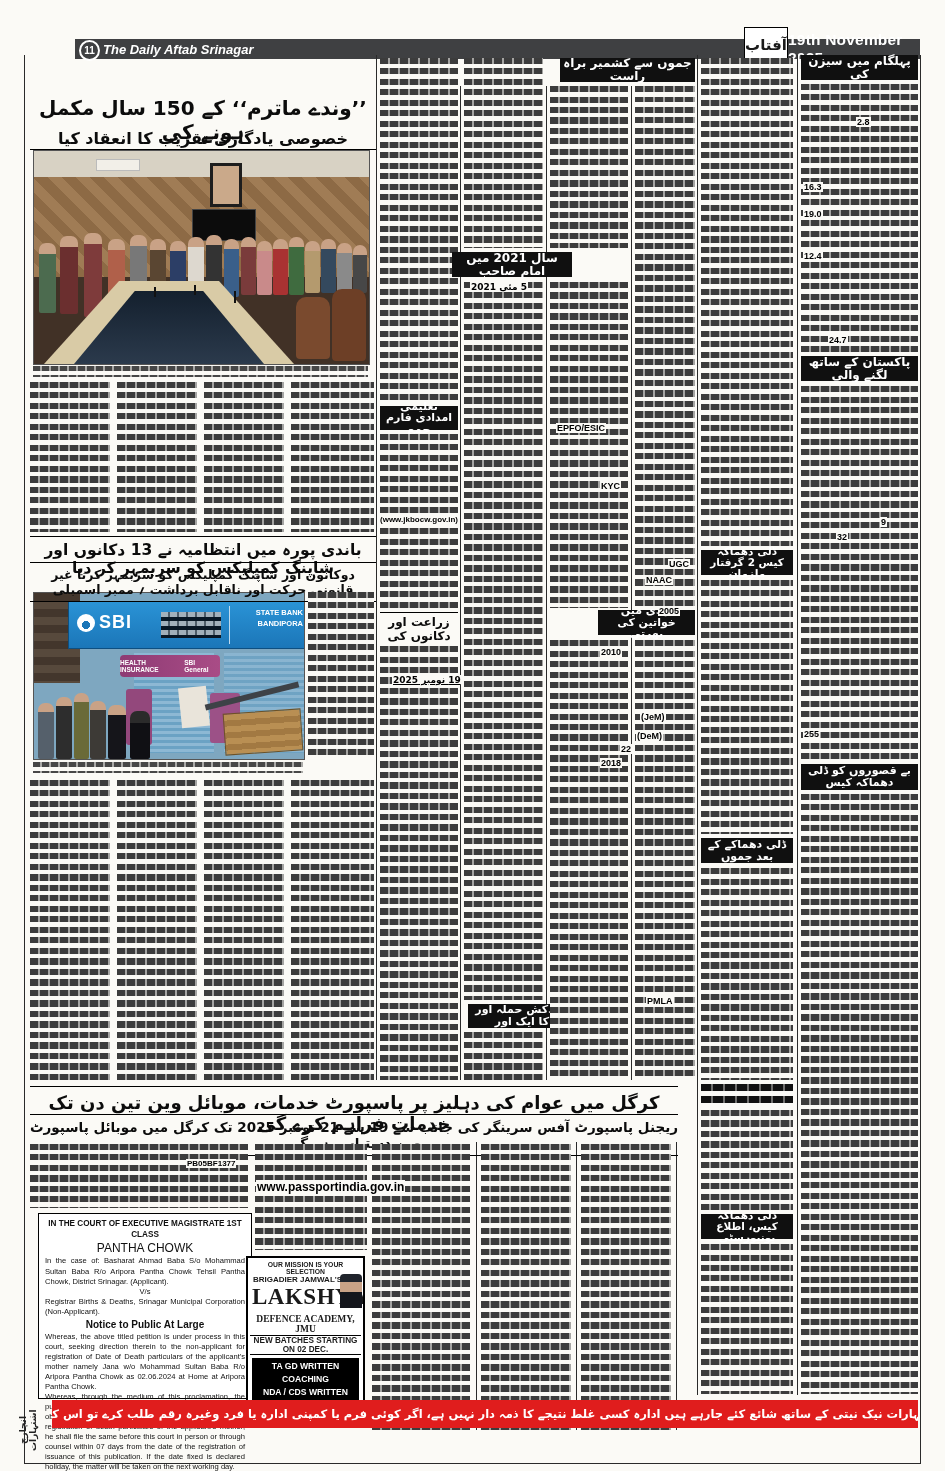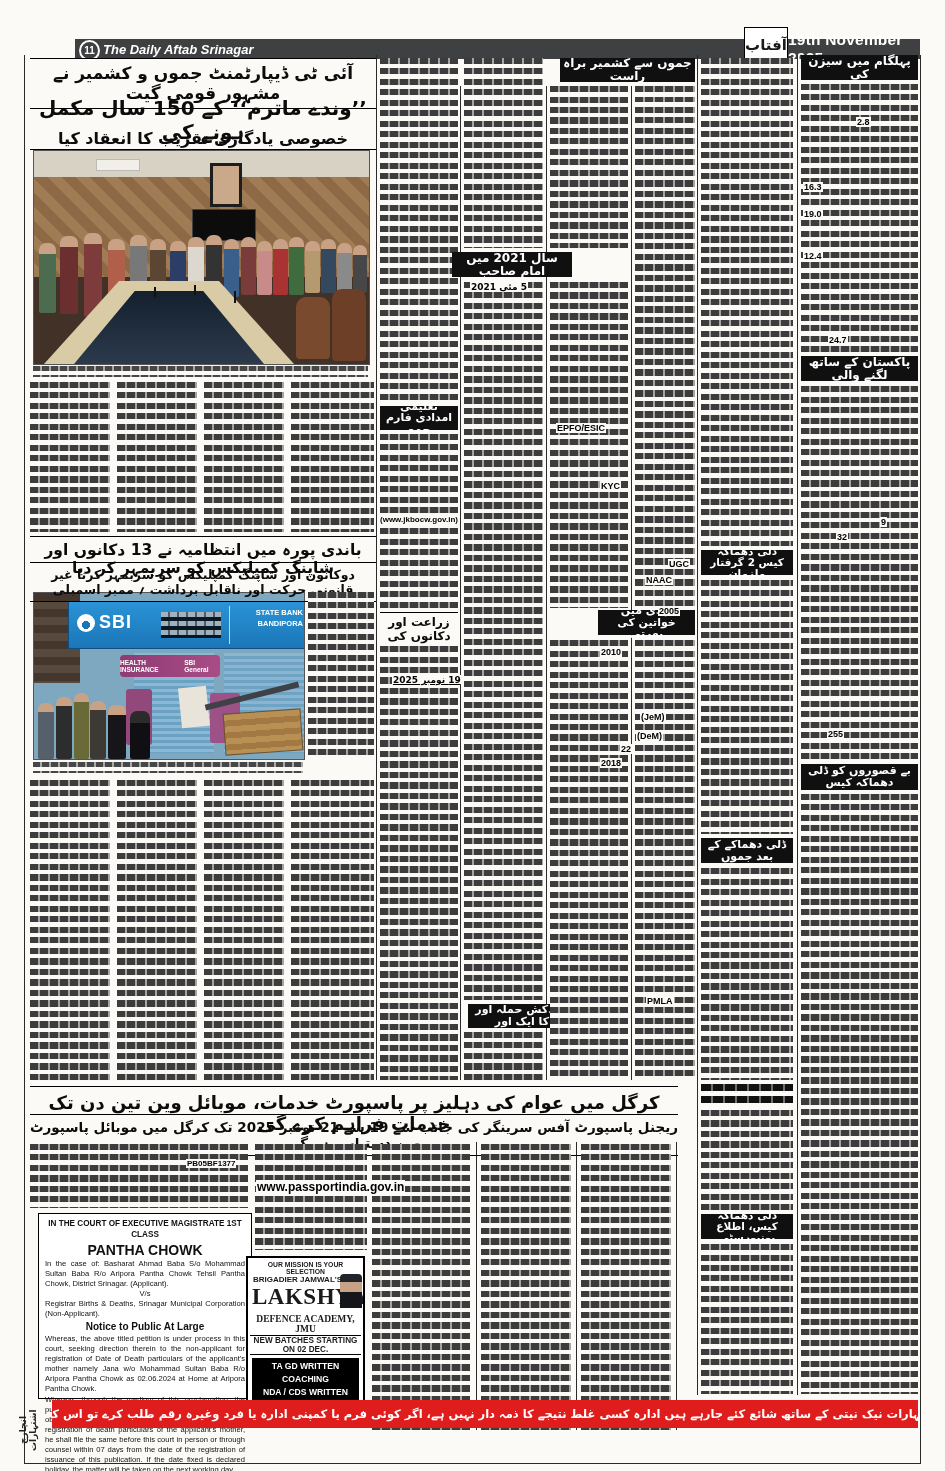--- a/index.html
+++ b/index.html
@@ -64,22 +64,20 @@
   <div class="vr" style="left:376px;top:55px;height:1025px;"></div>
   <div class="vr" style="left:460px;top:86px;height:994px;"></div>
   <div class="vr" style="left:546px;top:86px;height:994px;"></div>
   <div class="vr" style="left:631px;top:86px;height:994px;"></div>
   <div class="vr" style="left:697px;top:55px;height:1340px;"></div>
   <div class="vr" style="left:797px;top:55px;height:1340px;"></div>
   <div class="vr" style="left:476px;top:1142px;height:288px;"></div>
   <div class="vr" style="left:576px;top:1142px;height:288px;"></div>
   <div class="vr" style="left:676px;top:1142px;height:288px;"></div>
 
-  <div class="abs ur headline" style="left:30px;top:58px;width:346px;font-size:17px;border-top:1.5px solid #000;
-              border-bottom:1.5px solid #000;padding:4px 0 5px;">آئی ٹی ڈیپارٹمنٹ جموں و کشمیر نے مشہور قومی گیت</div>
   <div class="abs ur headline" style="left:30px;top:92px;width:346px;font-size:20px;border-bottom:1.5px solid #000;padding:4px 0 5px;">’’وندے ماترم‘‘ کے 150 سال مکمل ہونے کی</div>
   <div class="abs ur headline" style="left:30px;top:126px;width:346px;font-size:16px;padding:3px 0;">خصوصی یادگاری تقریب کا انعقاد کیا</div>
 
   <div id="photo1" class="abs" style="left:33px;top:150px;width:335px;height:213px;">
     <div class="abs wallpat" style="left:0;top:26px;width:335px;height:100px;"></div>
     <div class="abs" style="left:62px;top:8px;width:42px;height:10px;background:#f2efe8;border:1px solid #bbb;"></div>
     <div class="abs" style="left:176px;top:12px;width:26px;height:38px;background:#caa98a;border:3px solid #1d1d1d;"></div>
     <div class="abs" style="left:158px;top:58px;width:62px;height:30px;background:#0c0c0c;border:1px solid #444;"></div>
 
     <div class="person" style="left:5px;top:92px;width:17px;height:70px;background:linear-gradient(#c9a286 0 11px,#4c6b4f 11px 100%),repeating-linear-gradient(#fff 0 4px,#4c6b4f 4px 8px);"></div>
@@ -208,21 +206,21 @@
               padding:4px 0;">ریجنل پاسپورٹ آفس سرینگر کی جانب سے 19 سے 21 نومبر 2025 تک کرگل میں موبائل پاسپورٹ وین دستیاب رہے گی</div>
 
   <div class="abs txt" style="left:30px;top:1144px;width:218px;height:64px;"></div>
   <div class="abs txt" style="left:255px;top:1144px;width:112px;height:106px;"></div>
   <div class="abs txt" style="left:372px;top:1144px;width:98px;height:286px;"></div>
   <div class="abs txt" style="left:481px;top:1144px;width:90px;height:286px;"></div>
   <div class="abs txt" style="left:581px;top:1144px;width:90px;height:286px;"></div>
 
   <div id="notice" class="abs" style="left:38px;top:1213px;width:214px;height:186px;">
     <div class="c" style="font-weight:bold;font-size:8.2px;">IN THE COURT OF EXECUTIVE MAGISTRATE 1ST CLASS</div>
-    <div class="c" style="font-weight:bold;font-size:14px;">PANTHA CHOWK</div>
+    <div class="c" style="font-weight:normal;font-size:12px;">PANTHA CHOWK</div>
     <div>In the case of: Basharat Ahmad Baba S/o Mohammad Sultan Baba R/o Aripora Pantha Chowk Tehsil Pantha Chowk, District Srinagar. (Applicant).</div>
     <div class="c">V/s</div>
     <div>Registrar Births &amp; Deaths, Srinagar Municipal Corporation (Non-Applicant).</div>
     <div class="c" style="font-weight:bold;font-size:10px;margin:1px 0;">Notice to Public At Large</div>
     <div>Whereas, the above titled petition is under process in this court, seeking direction therein to the non-applicant for registration of Date of Death particulars of the applicant's mother namely Jana w/o Mohammad Sultan Baba R/o Aripora Pantha Chowk as 02.06.2024 at Home at Aripora Pantha Chowk.</div>
     <div>Whereas, through the medium of this proclamation, the public at large is informed that in case, any one has any objection in issuance of direction with respect the registration of death particulars of the applicant's mother, he shall file the same before this court in person or through counsel within 07 days from the date of the registration of issuance of this publication. If the date fixed is declared holiday, the matter will be taken on the next working day.</div>
     <div>Given under my hand and seal of this office on 18.11.2025</div>
 
   </div>
 
@@ -256,21 +254,21 @@
   <span class="tok" style="left:620px;top:744px;">22</span>
   <span class="tok" style="left:600px;top:758px;">2018</span>
   <span class="tok" style="left:646px;top:996px;">PMLA</span>
   <span class="tok" style="left:856px;top:117px;">2.8</span>
   <span class="tok" style="left:803px;top:182px;">16.3</span>
   <span class="tok" style="left:803px;top:209px;">19.0</span>
   <span class="tok" style="left:803px;top:251px;">12.4</span>
   <span class="tok" style="left:828px;top:335px;">24.7</span>
   <span class="tok" style="left:880px;top:517px;">9</span>
   <span class="tok" style="left:836px;top:532px;">32</span>
-  <span class="tok" style="left:803px;top:729px;margin-left:24px;">255</span>
+  <span class="tok" style="left:803px;top:729px;">255</span>
   <span class="tok ur" style="left:392px;top:675px;text-decoration:underline;">19 نومبر 2025</span>
   <span class="tok ur" style="left:470px;top:282px;">5 مئی 2021</span>
   <span class="tok" style="left:256px;top:1180px;font-size:12px;">www.passportindia.gov.in</span>
   <span class="tok" style="left:186px;top:1159px;font-size:8px;">PB05BF1377</span>
 
   <div id="redstrip" class="abs ur" style="left:52px;top:1400px;width:866px;height:28px;">قارئین کے لئے اطلاع ............ : روزنامہ آفتاب میں تمام اشتہارات نیک نیتی کے ساتھ شائع کئے جارہے ہیں ادارہ کسی غلط نتیجے کا ذمہ دار نہیں ہے، اگر کوئی فرم یا کمپنی ادارہ یا فرد وغیرہ رقم طلب کرے تو اس کے لئے اچھی طرح جانچ بین کر لیں ............ انچارج اشتہارات</div>
   <div class="abs ur" style="left:18px;top:1398px;width:14px;height:64px;font-size:9px;font-weight:bold;
               writing-mode:vertical-rl;transform:rotate(180deg);text-align:center;color:#222;">انچارج اشتہارات</div>
 
 </div>

